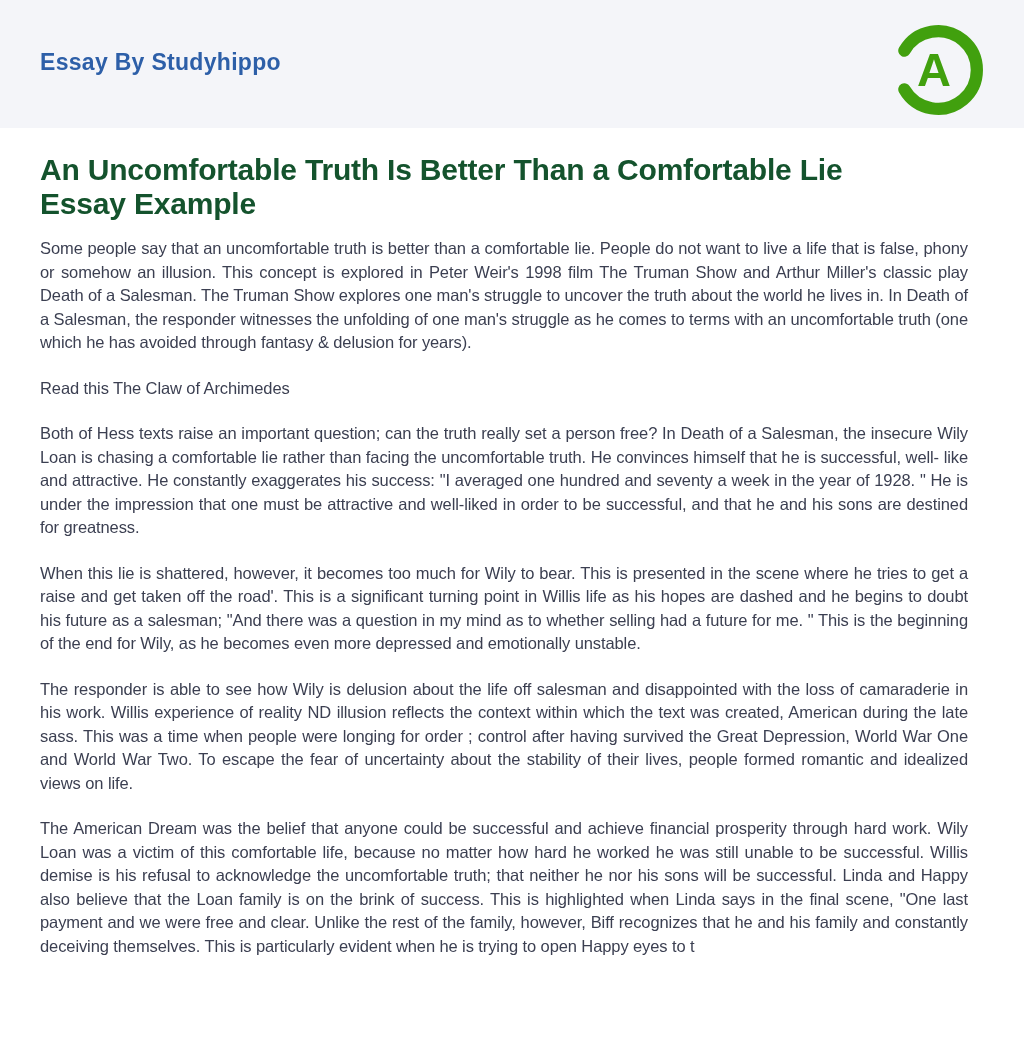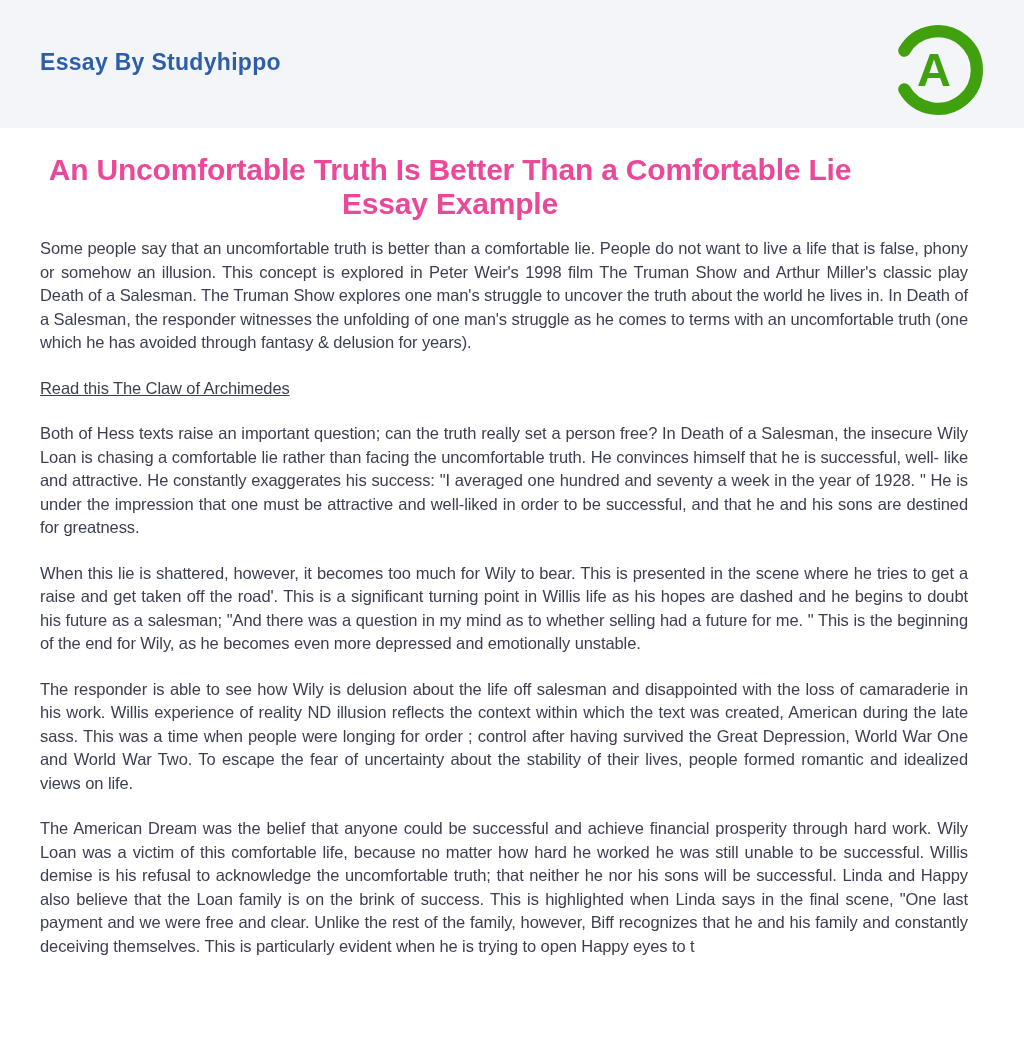--- a/index.html
+++ b/index.html
@@ -31,38 +31,37 @@
     color: #2d5fa8;
     font-size: 15.5px;
     font-weight: 400;
     text-decoration: none;
     letter-spacing: 0.1px;
     cursor: pointer;
   }
   .logo-wrap { width: 92px; height: 92px; flex: 0 0 auto; }
   main { padding: 0 40px; box-sizing: border-box; }
   h1.essay-title {
-    color: #ec4899;
+    color: #14532d;
     font-size: 30px;
     line-height: 34px;
     font-weight: 700;
     letter-spacing: -0.2px;
     max-width: 820px;
     margin: 25px 0 16px 0;
-    text-align: center;
   }
   p.essay-paragraph {
     color: #3b3f51;
     font-size: 16.5px;
     line-height: 23.5px;
     letter-spacing: -0.1px;
     text-align: justify;
     margin: 0 16px 22px 0;
   }
-  p.essay-paragraph.no-justify { text-align: left; text-decoration: underline; }
+  p.essay-paragraph.no-justify { text-align: left; }
 </style>
 </head>
 <body>
 
 <header class="page-header">
   <div class="header-text">
     <div class="site-label">Essay By Studyhippo</div>
   </div>
   <div class="logo-wrap">
     <svg viewBox="0 0 90 90" width="92" height="92" aria-hidden="true">

